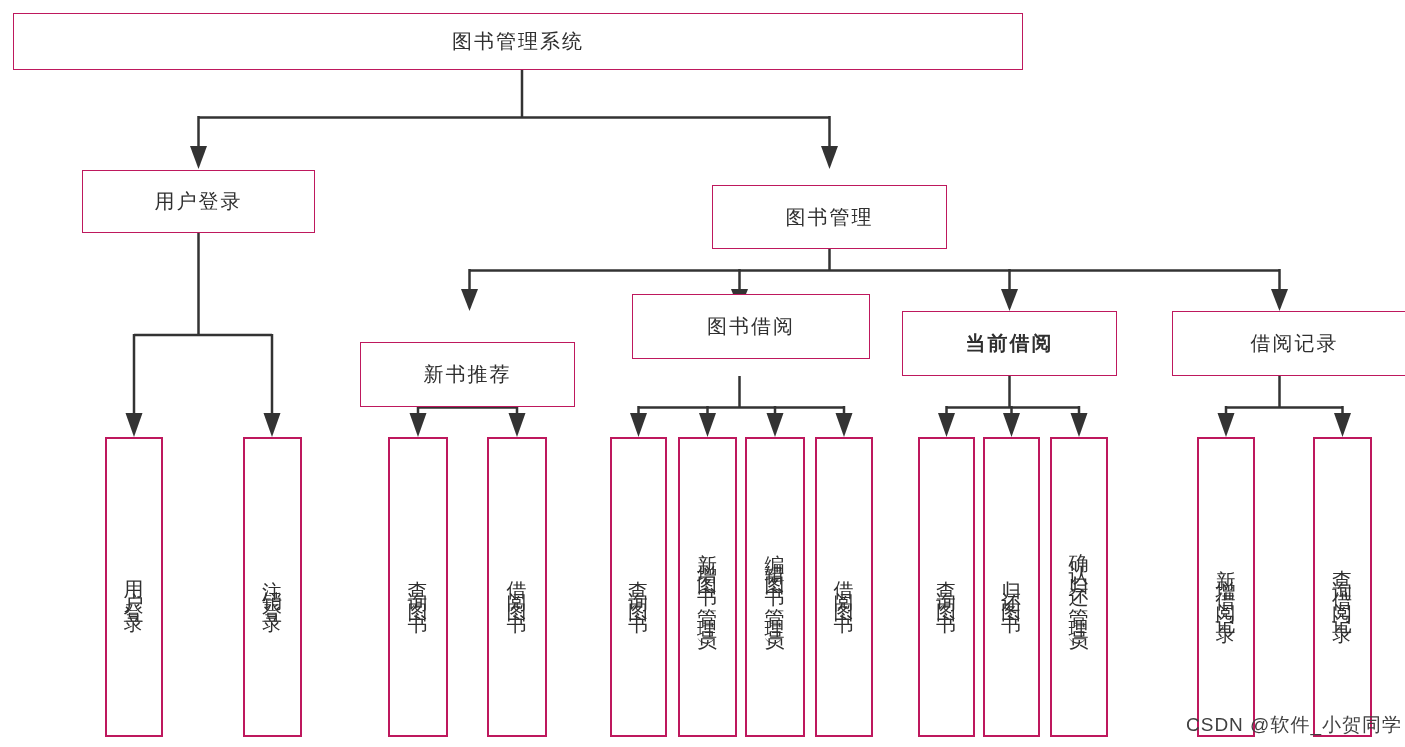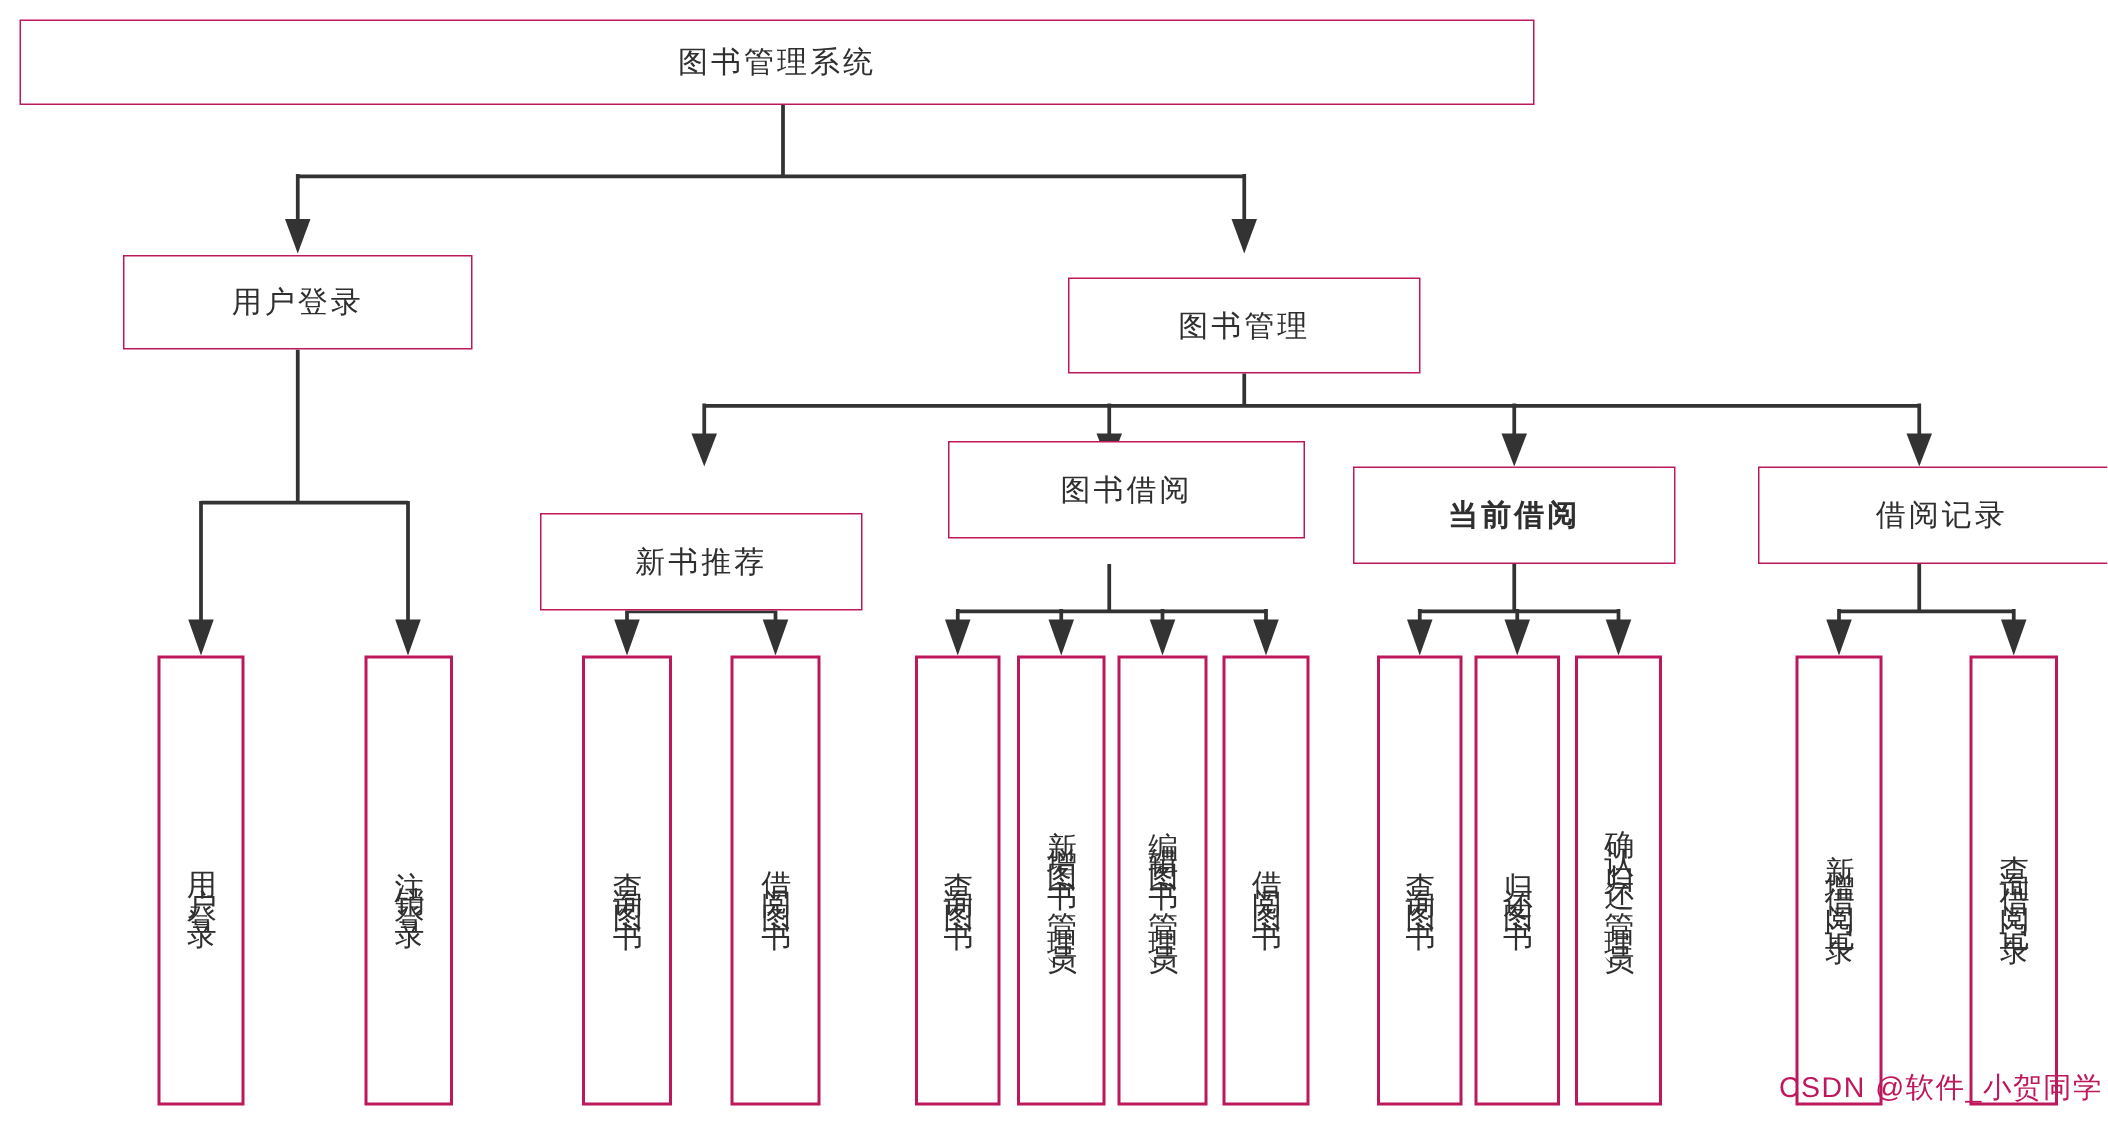--- a/index.html
+++ b/index.html
@@ -29,21 +29,21 @@
     letter-spacing:11px;
     font-size:20px;
     line-height:1;
   }
   .watermark{
     position:absolute;
     left:1186px;top:712px;
     width:210px;
     font-size:19px;
     letter-spacing:1px;
-    color:#be185d;
+    color:#404040;
     white-space:nowrap;
     z-index:3;
   }
 </style>
 </head>
 <body>
 
 <div id="canvas">
 
   <svg id="wires" viewBox="0 0 1405 747" xmlns="http://www.w3.org/2000/svg">

